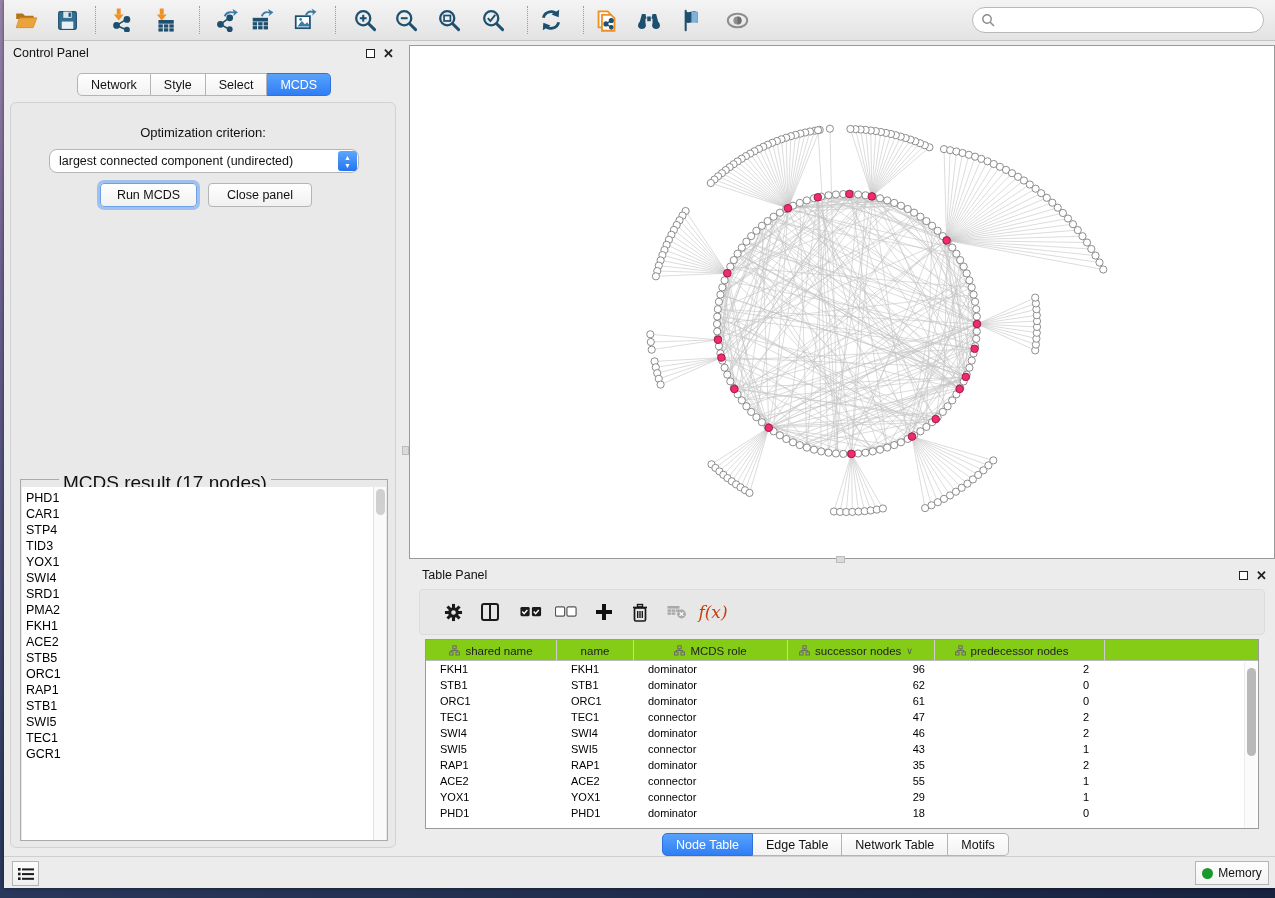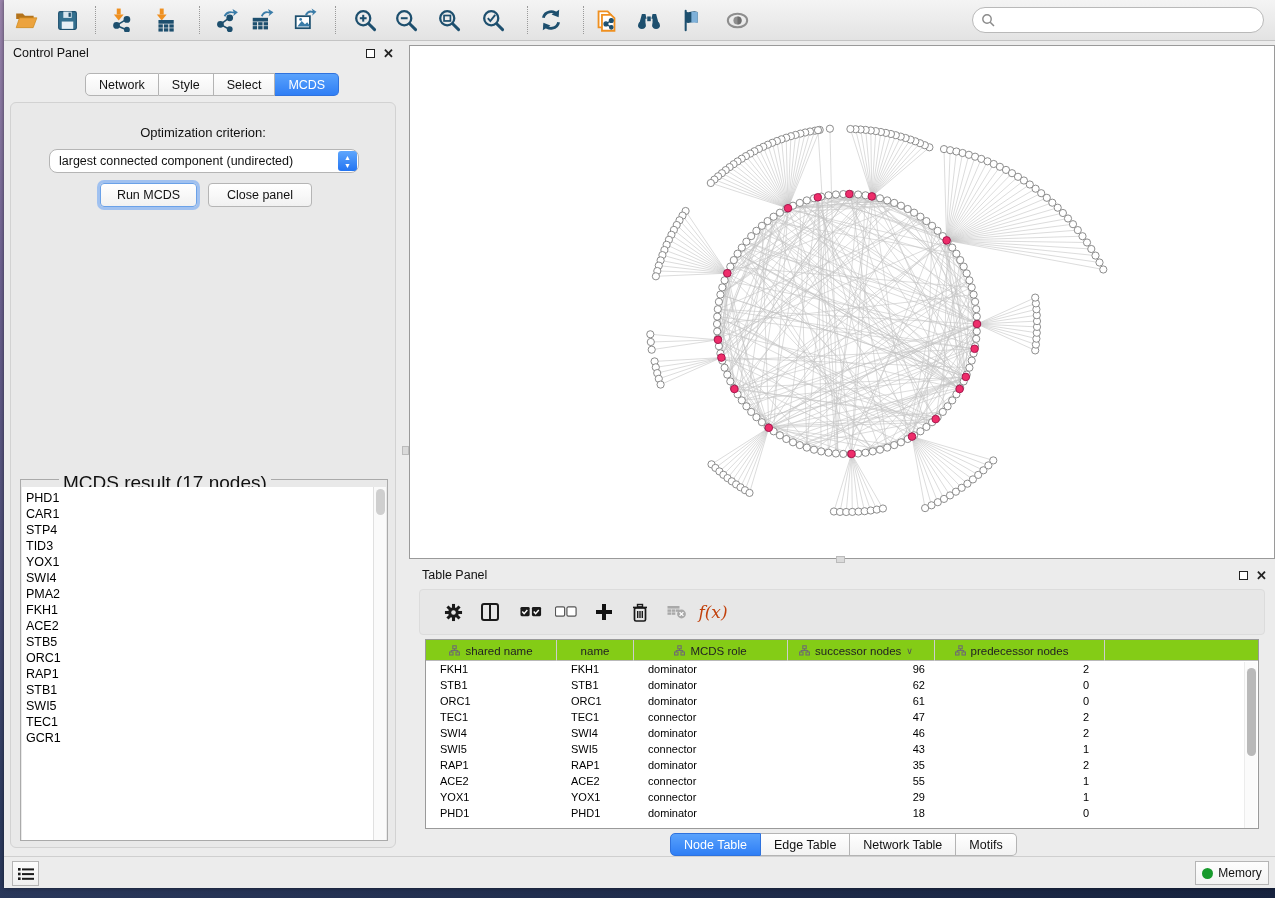--- a/index.html
+++ b/index.html
@@ -20,21 +20,21 @@
 
   
   #control-panel { position:absolute; left:0; top:41px; width:398px; height:815px; background:#ececec; }
   .panel-titlebar { position:relative; height:24px; line-height:24px; font-size:12.5px; color:#111; padding-left:9px; }
   .win-ctrls { position:absolute; right:8px; top:0; height:24px; display:flex; align-items:center; gap:8px; }
   .float-ico { width:9px; height:9px; border:1.5px solid #222; display:inline-block; background:#fff; }
   .close-ico { font-size:13px; font-weight:bold; color:#222; line-height:1; }
 
   .seg-tabs { position:absolute; display:flex; height:23px; }
   .seg-tab { border:1px solid #b4b4b4; border-left:none; background:linear-gradient(#ffffff,#f2f2f2); font-size:12.5px; color:#111; display:flex; align-items:center; justify-content:center; padding:0 13px; }
-  .seg-tab:first-child { border-left:1px solid #b4b4b4; border-radius:5px 0 0 5px;margin-left:8px; }
+  .seg-tab:first-child { border-left:1px solid #b4b4b4; border-radius:5px 0 0 5px; }
   .seg-tab:last-child { border-radius:0 5px 5px 0; }
   .seg-tab.sel { background:linear-gradient(#59a2fc,#2f7ef5); border-color:#2f72dd; color:#fff; }
 
   #cp-tabs { left:73px; top:32px; }
 
   #cp-pane { position:absolute; left:6px; top:61px; width:386px; height:746px; background:#e9e9e9; border:1px solid #d2d2d2; border-radius:6px; }
   #opt-label { position:absolute; left:0; width:100%; top:22px; text-align:center; font-size:13px; color:#111; }
   #opt-select { position:absolute; left:38px; top:46px; width:310px; height:24px; background:#fff; border:1px solid #b5b5b5; border-radius:8px; font-size:12.5px; color:#111; line-height:22px; padding-left:9px; }
   #opt-select .stepper { position:absolute; right:1px; top:1px; width:19px; height:20px; border-radius:3px; background:linear-gradient(#5ea6fd,#2374f2); color:#fff; font-size:7px; line-height:1; display:flex; flex-direction:column; align-items:center; justify-content:center; gap:1px; }
   .btn { position:absolute; height:24px; background:linear-gradient(#ffffff,#f1f1f1); border:1px solid #b5b5b5; border-radius:4px; font-size:12.5px; color:#111; display:flex; align-items:center; justify-content:center; }
@@ -294,20 +294,21 @@
       <div class="btn" id="closepanel-btn">Close panel</div>
       <div id="mcds-box">
         <span id="mcds-legend">MCDS result (17 nodes)</span>
         <div id="mcds-list">
             <div class="mcds-item">PHD1</div>
             <div class="mcds-item">CAR1</div>
             <div class="mcds-item">STP4</div>
             <div class="mcds-item">TID3</div>
             <div class="mcds-item">YOX1</div>
             <div class="mcds-item">SWI4</div>
+            <div class="mcds-item">SRD1</div>
             <div class="mcds-item">PMA2</div>
             <div class="mcds-item">FKH1</div>
             <div class="mcds-item">ACE2</div>
             <div class="mcds-item">STB5</div>
             <div class="mcds-item">ORC1</div>
             <div class="mcds-item">RAP1</div>
             <div class="mcds-item">STB1</div>
             <div class="mcds-item">SWI5</div>
             <div class="mcds-item">TEC1</div>
             <div class="mcds-item">GCR1</div>

